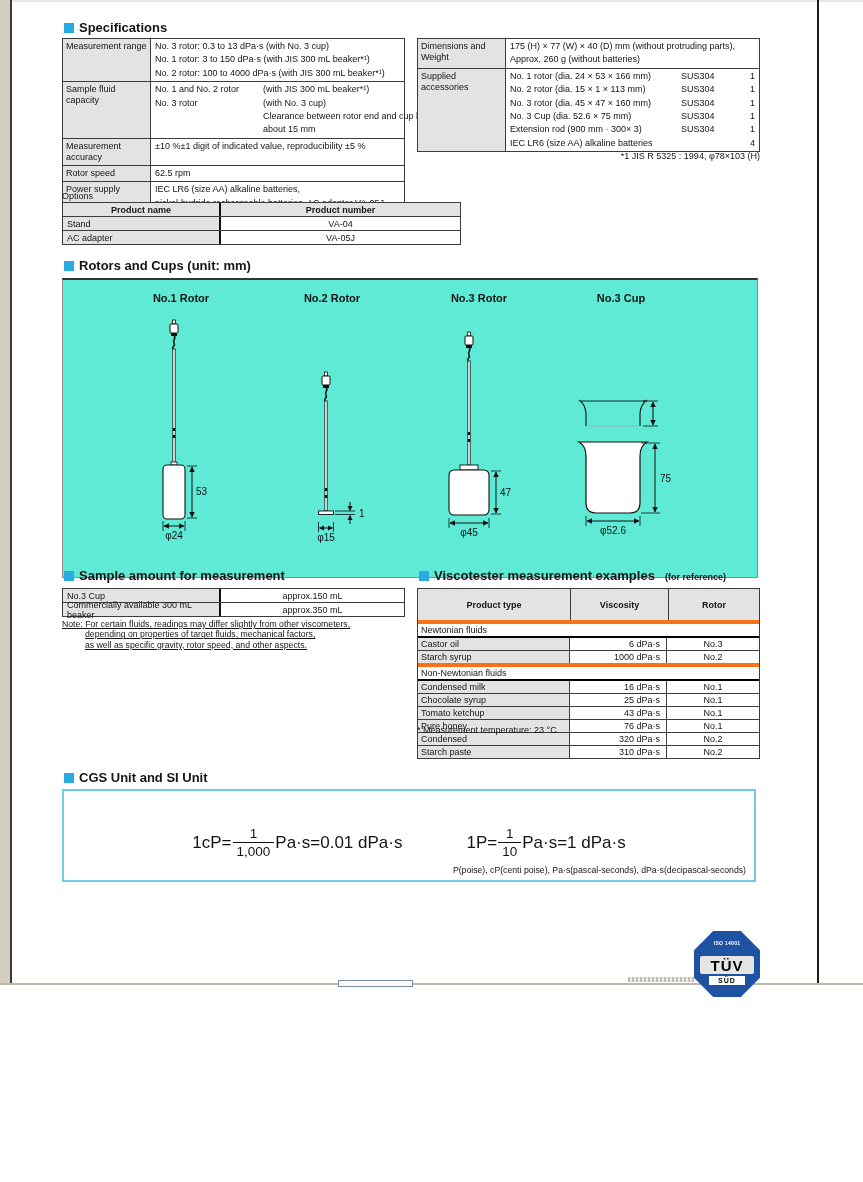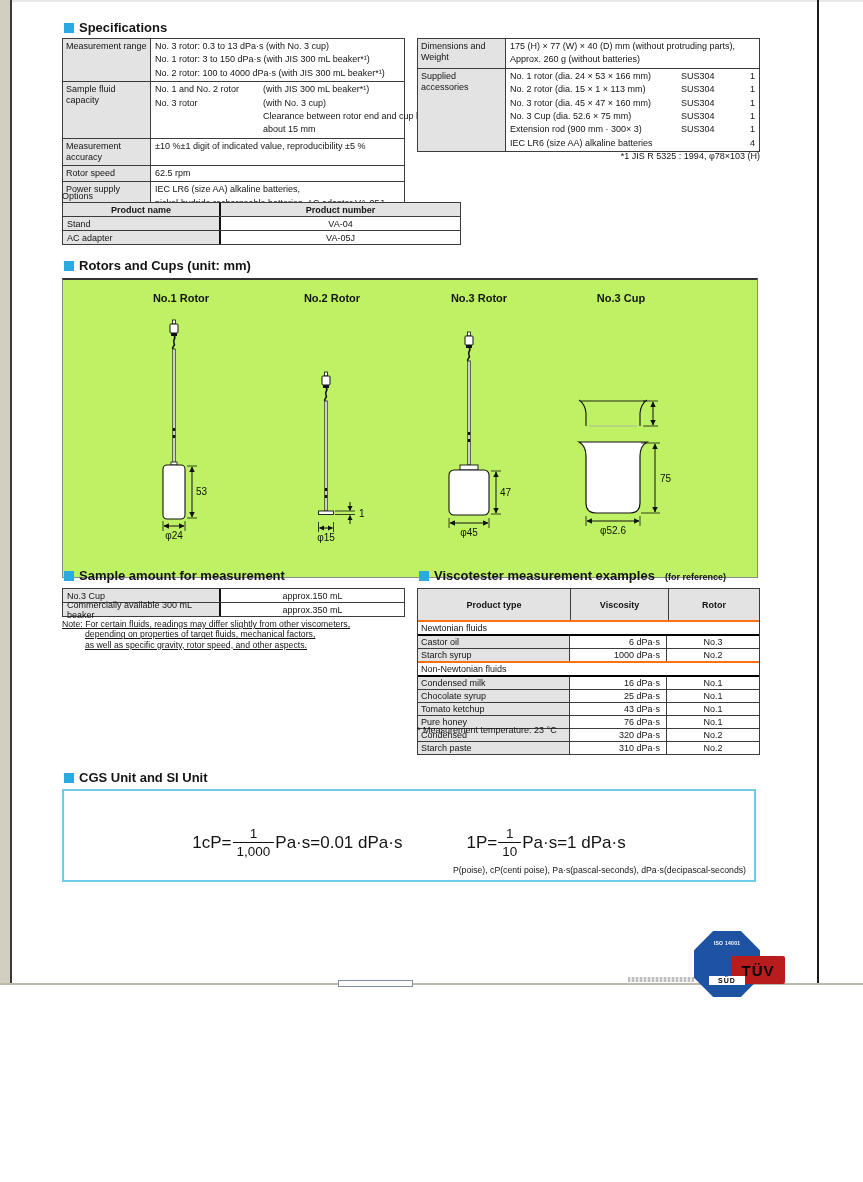--- a/index.html
+++ b/index.html
@@ -45,41 +45,41 @@
 
   
   .opt-row{display:flex;height:13px;border-top:1px solid #3c3c3c;align-items:stretch;}
   .opt-row:first-child{border-top:none;}
   .opt-c1{width:158px;flex:0 0 auto;border-right:2px solid #111;display:flex;align-items:center;box-sizing:border-box;}
   .opt-c2{flex:1;display:flex;align-items:center;justify-content:center;}
   .opt-head .opt-c1,.opt-head .opt-c2{background:#e3e3e3;font-weight:bold;justify-content:center;}
   .opt-data .opt-c1{background:#e3e3e3;padding-left:4px;}
 
   
-  .rc-box{left:62px;top:278px;width:696px;height:300px;background:#bef264;
+  .rc-box{left:62px;top:278px;width:696px;height:300px;background:#5eead4;
           border:1px solid #8a8a8a;border-top:2px solid #333;box-sizing:border-box;}
   .rc-label{position:absolute;top:12px;transform:translateX(-50%);font-weight:bold;font-size:11px;white-space:nowrap;}
   .rc-svg{position:absolute;left:0;top:0;}
 
   
   .samp-row{display:flex;height:13px;border-top:1px solid #3c3c3c;}
   .samp-row:first-child{border-top:none;}
   .samp-c1{width:158px;flex:0 0 auto;background:#e3e3e3;border-right:2px solid #111;
            display:flex;align-items:center;padding-left:4px;box-sizing:border-box;}
   .samp-c2{flex:1;display:flex;align-items:center;justify-content:center;}
   .note{font-size:8.7px;line-height:10.3px;white-space:nowrap;}
   .note .ind{padding-left:23px;}
 
   
   .ex-head{display:flex;height:31px;background:#e3e3e3;font-weight:bold;}
   .ex-h1{width:152px;flex:0 0 auto;border-right:1px solid #3c3c3c;display:flex;align-items:center;justify-content:center;}
   .ex-h2{width:97px;flex:0 0 auto;border-right:1px solid #3c3c3c;display:flex;align-items:center;justify-content:center;}
   .ex-h3{flex:1;display:flex;align-items:center;justify-content:center;}
   .ex-row{display:flex;height:12px;border-top:1px solid #3c3c3c;}
-  .ex-row.section{border-top:2px solid #f97316;border-bottom:2px solid #000;}
+  .ex-row.section{border-top:4px solid #f97316;border-bottom:2px solid #000;}
   .ex-row.section + .ex-row{border-top:none;}
   .ex-sec{flex:1;display:flex;align-items:center;padding-left:3px;background:#fff;}
   .exc1{width:152px;flex:0 0 auto;background:#e3e3e3;border-right:1px solid #3c3c3c;
         display:flex;align-items:center;padding-left:3px;box-sizing:border-box;}
   .exc2{width:97px;flex:0 0 auto;border-right:1px solid #3c3c3c;
         display:flex;align-items:center;justify-content:flex-end;padding-right:6px;box-sizing:border-box;}
   .exc3{flex:1;display:flex;align-items:center;justify-content:center;}
   .ex-foot{font-size:9px;}
 
   
@@ -90,22 +90,22 @@
   .frac .num{font-size:13.5px;padding:0 4px 1px;}
   .frac .den{font-size:13.5px;border-top:1.5px solid #111;padding:2px 4px 0;}
   .cgs-legend{position:absolute;right:8px;bottom:5px;font-size:8.7px;white-space:nowrap;}
 
   
   .tuv{left:694px;top:931px;width:66px;height:66px;z-index:5;}
   .octagon{position:absolute;left:0;top:0;width:66px;height:66px;background:#1e52a3;
     clip-path:polygon(29% 0%,71% 0%,100% 29%,100% 71%,71% 100%,29% 100%,0% 71%,0% 29%);}
   .tuv-top{position:absolute;top:9px;left:0;width:100%;text-align:center;color:#fff;
     font-size:5px;font-weight:bold;letter-spacing:.3px;}
-  .tuv-band{position:absolute;top:25px;left:6px;width:54px;height:28px;background:#b91c1c;border-radius:2px;
-    display:flex;align-items:center;justify-content:center;font-weight:bold;font-size:15px;color:#000;letter-spacing:1px;margin-left:31px;}
+  .tuv-band{position:absolute;top:25px;left:6px;width:54px;height:18px;background:#e5e5e5;border-radius:2px;
+    display:flex;align-items:center;justify-content:center;font-weight:bold;font-size:15px;color:#000;letter-spacing:1px;}
   .tuv-sub{position:absolute;top:45px;left:15px;width:36px;height:9px;background:#fff;
     display:flex;align-items:center;justify-content:center;font-size:7px;font-weight:bold;color:#000;letter-spacing:1px;}
 </style>
 </head>
 <body>
 
 <div class="abs top-strip"></div>
 <div class="abs left-strip"></div>
 <div class="abs left-line"></div>
 <div class="abs right-line"></div>

